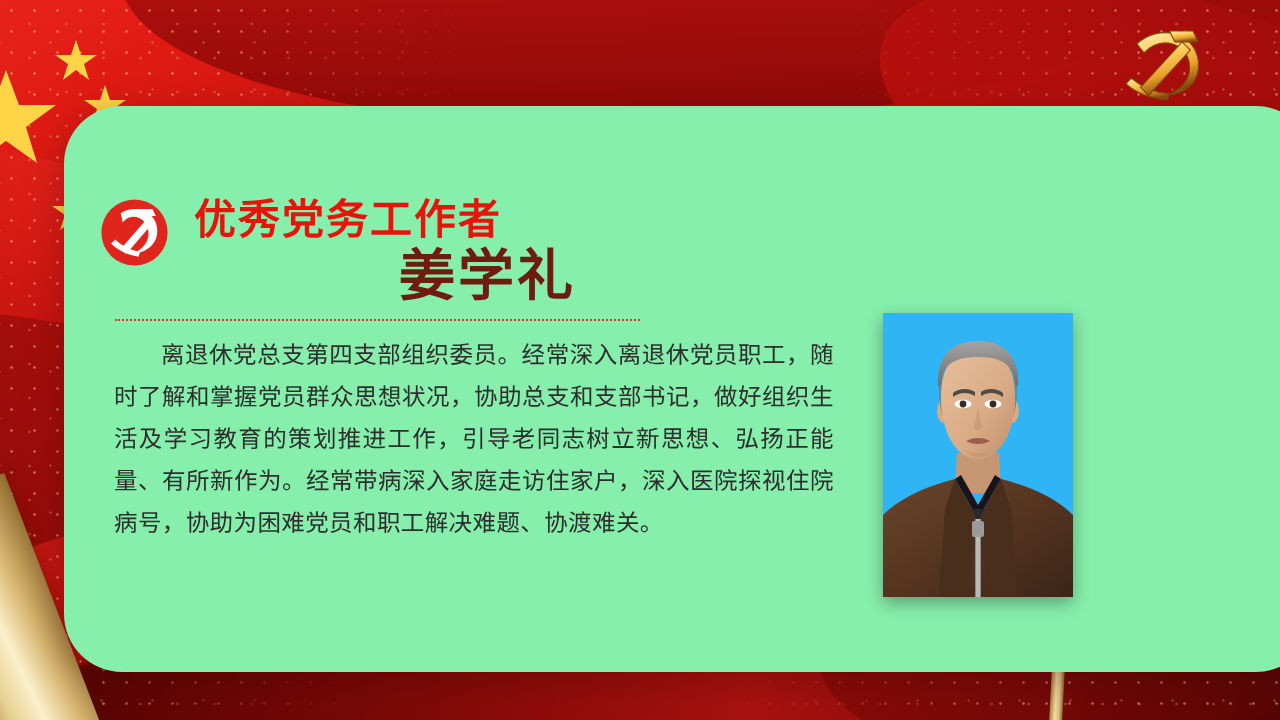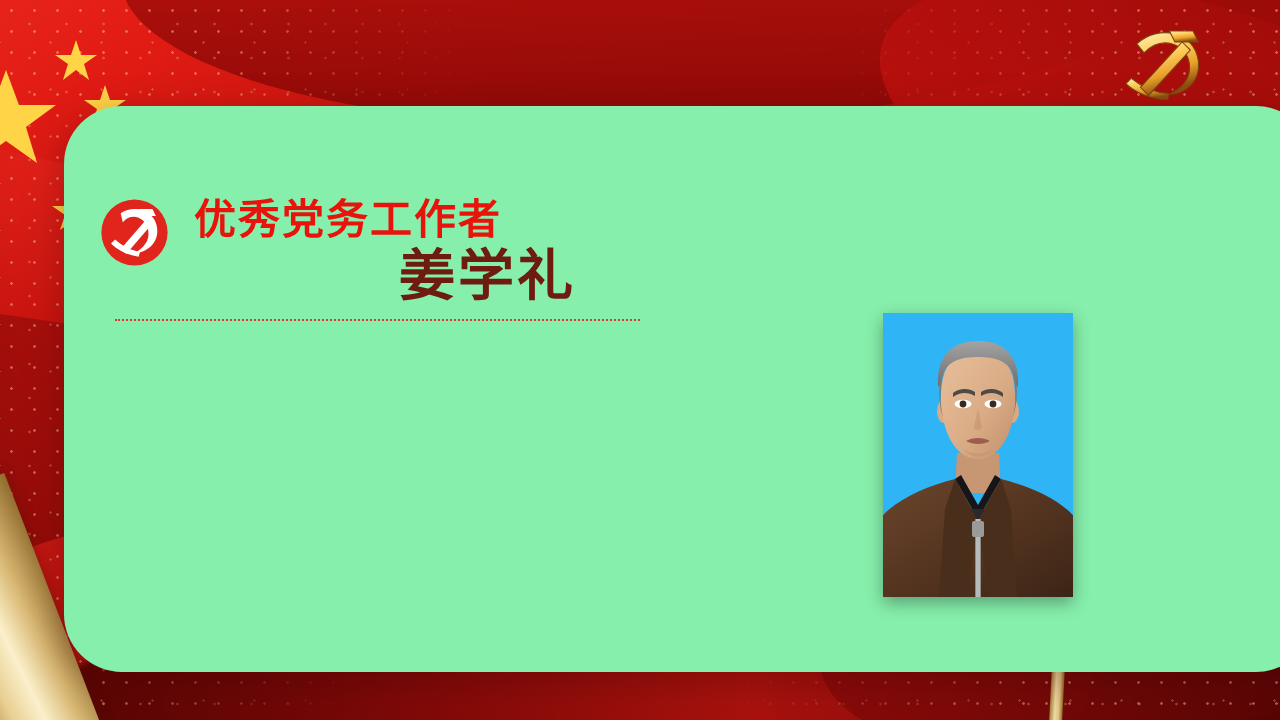--- a/index.html
+++ b/index.html
@@ -283,20 +283,21 @@
       </g>
     </svg>
 
     <div class="title-block">
       <h1 class="main-title">优秀党务工作者</h1>
       <div class="person-name">姜学礼</div>
     </div>
 
     <div class="divider"></div>
 
+    <p class="body-text">离退休党总支第四支部组织委员。经常深入离退休党员职工，随时了解和掌握党员群众思想状况，协助总支和支部书记，做好组织生活及学习教育的策划推进工作，引导老同志树立新思想、弘扬正能量、有所新作为。经常带病深入家庭走访住家户，深入医院探视住院病号，协助为困难党员和职工解决难题、协渡难关。</p>
 
     <div class="photo-frame">
       <svg viewBox="0 0 190 284" preserveAspectRatio="xMidYMid slice">
         <defs>
           <linearGradient id="skinG" x1="0" y1="0" x2="1" y2="1">
             <stop offset="0%" stop-color="#e8bf9c"></stop>
             <stop offset="60%" stop-color="#d9ab85"></stop>
             <stop offset="100%" stop-color="#bf8f6b"></stop>
           </linearGradient>
           <linearGradient id="jackG" x1="0" y1="0" x2="1" y2="1">

